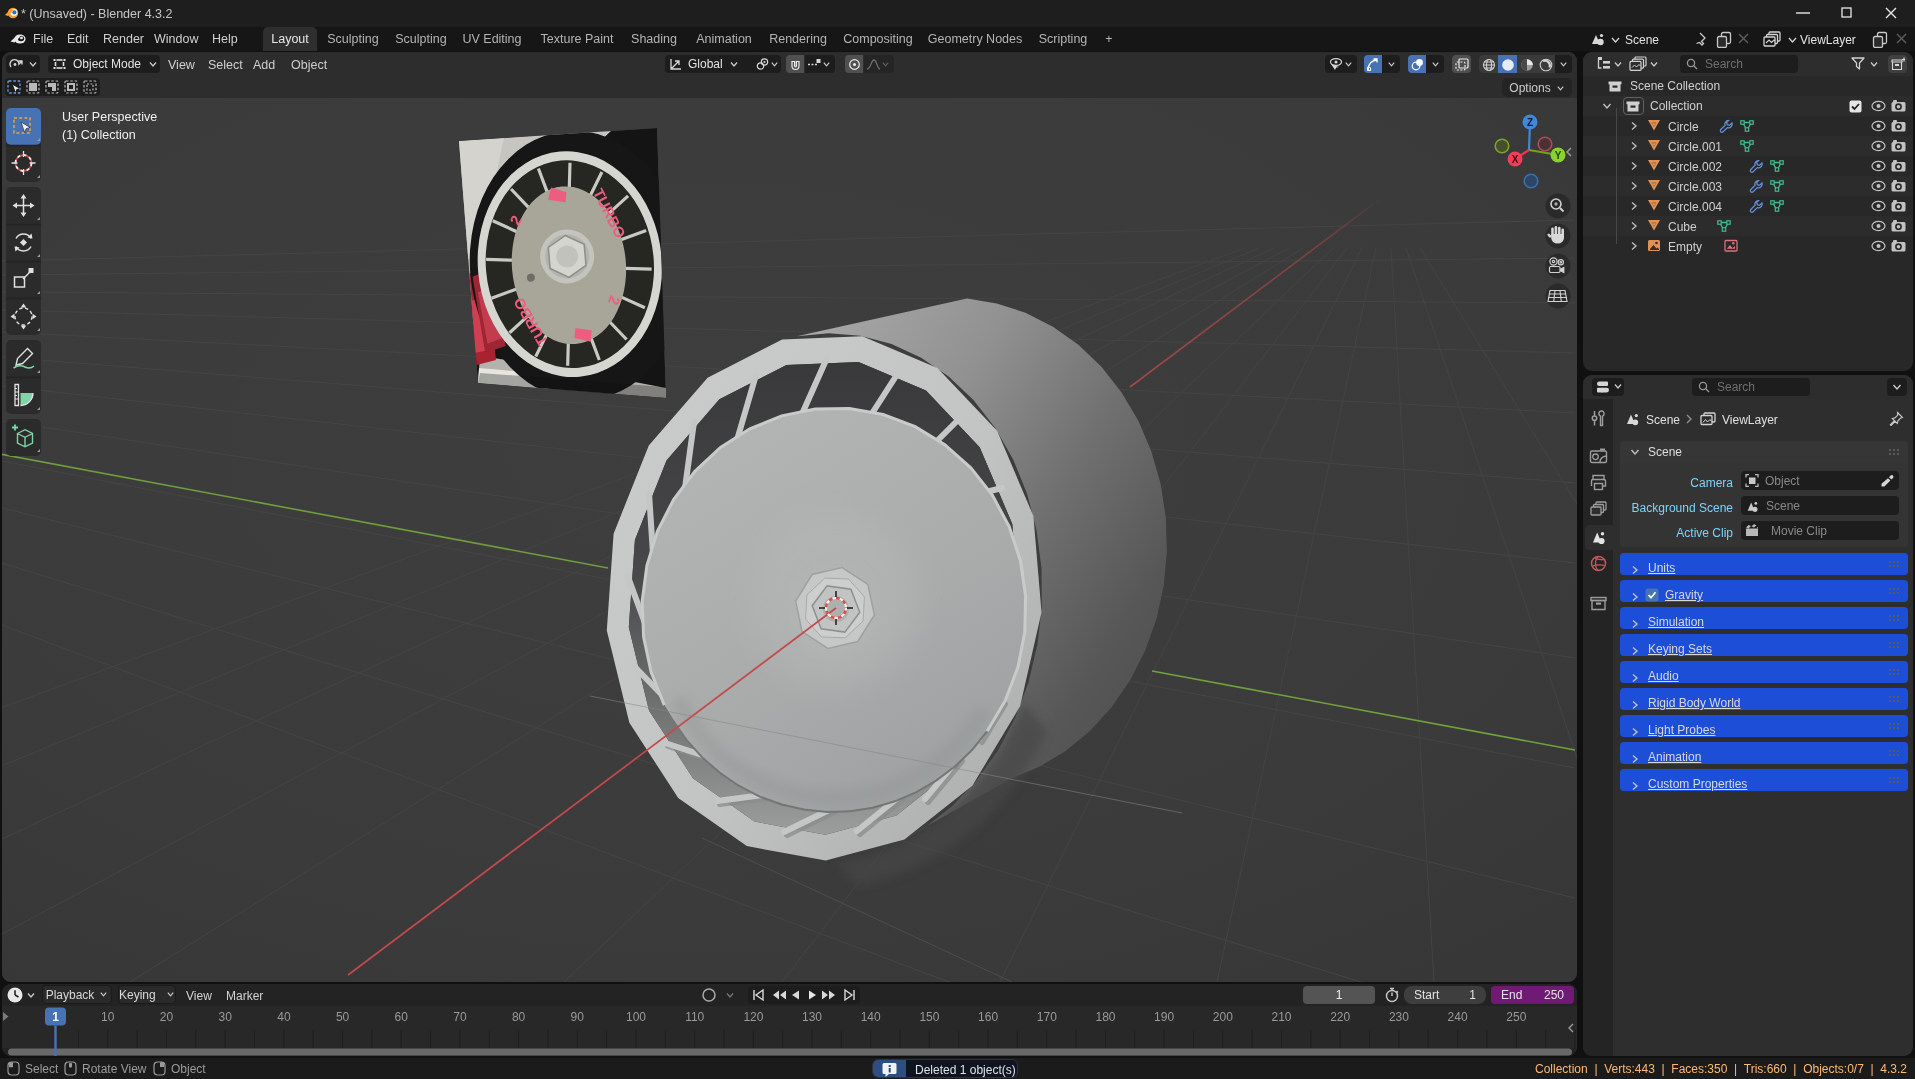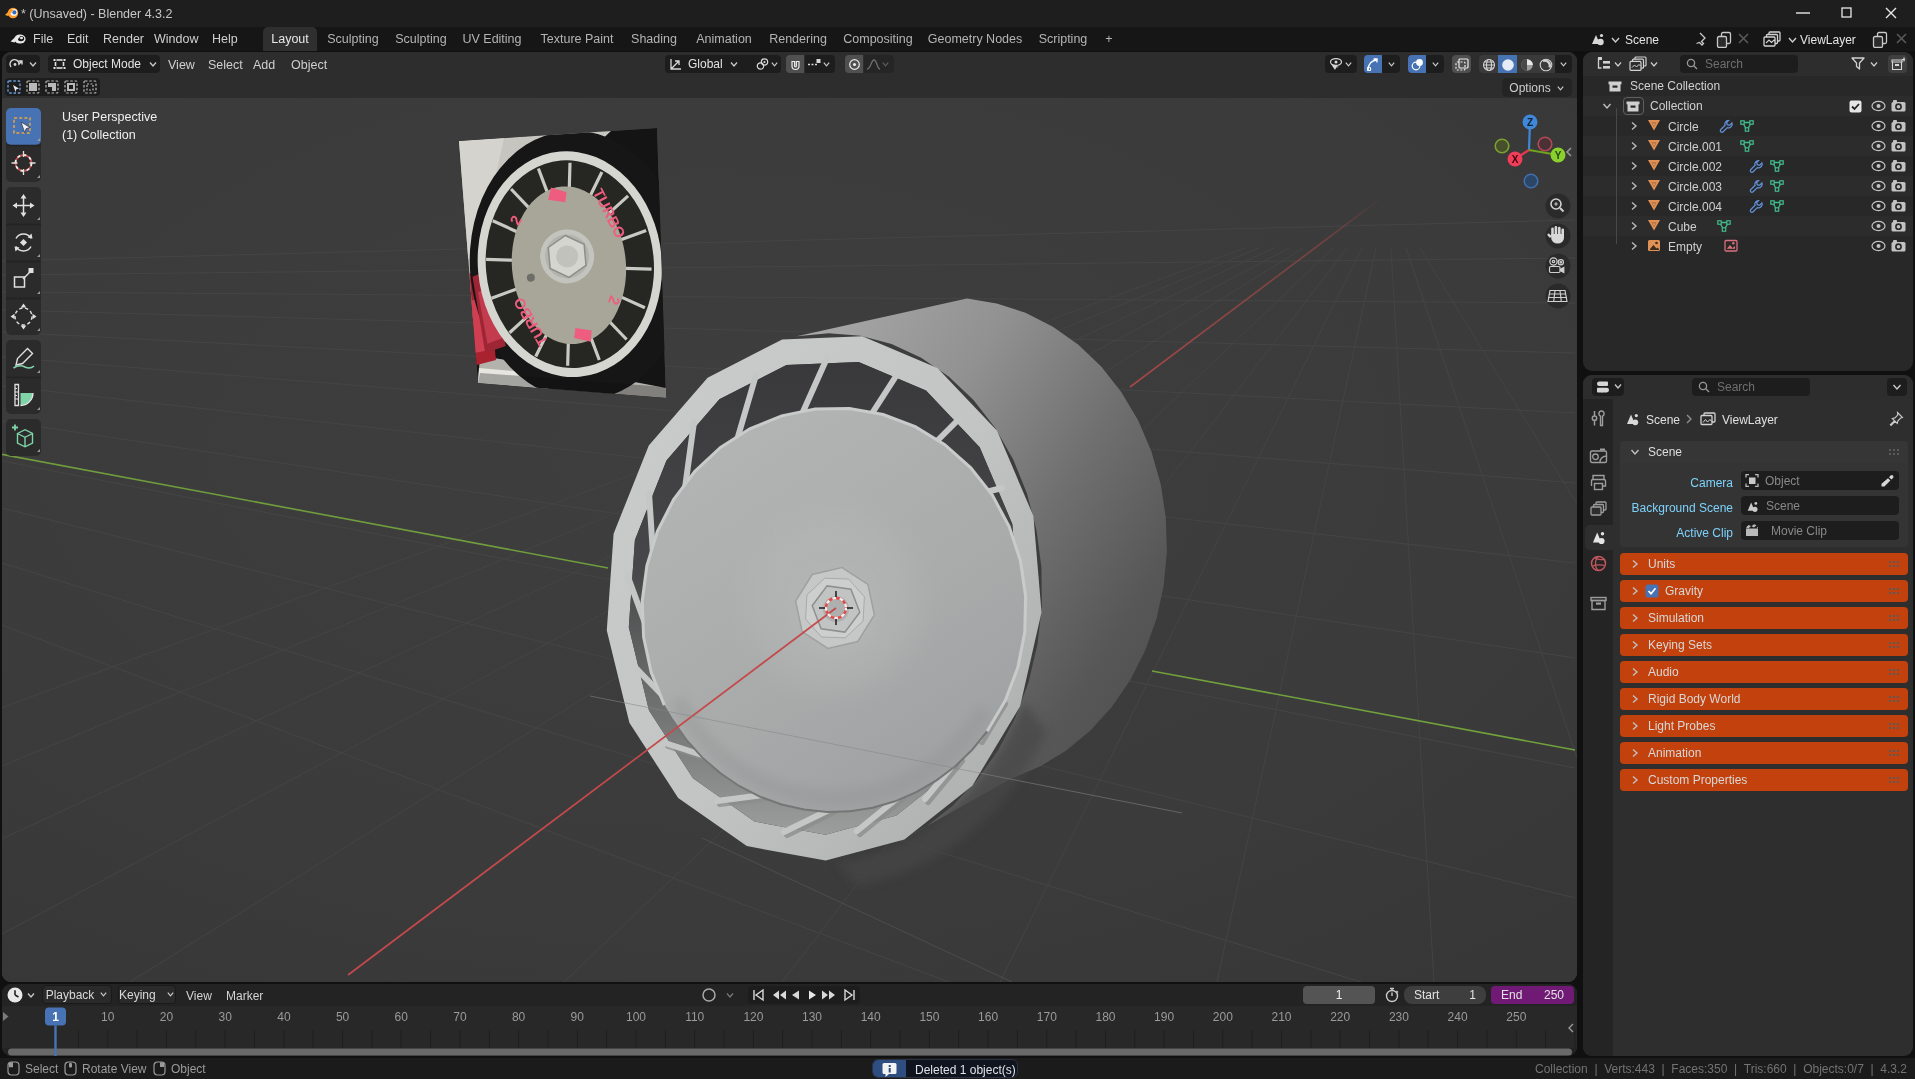--- a/index.html
+++ b/index.html
@@ -34,22 +34,22 @@
 
 
 #outliner { left:1583px; top:52px; width:330px; height:319px; background:#282828; }
 .orow { position:absolute; left:0; width:100%; height:20px; display:flex; align-items:center;
   font-size:12px; color:#d0d0d0; }
 .orow.alt { background:#2c2c2c; }
 
 
 #props { left:1583px; top:375px; width:330px; height:681px; background:#2e2e2e; }
 #ptabs { position:absolute; left:0; top:24px; width:30px; height:657px; background:#242424; }
-.panel { position:absolute; left:37px; width:288px; background:#c2410c; border-radius:4px;
-  height:22px; display:flex; align-items:center; font-size:12px; color:#d8d8d8; }
+.panel { position:absolute; left:37px; width:288px; background:#1d4ed8; border-radius:4px;
+  height:22px; display:flex; align-items:flex-end; font-size:12px; color:#d8d8d8;text-decoration:underline; }
 .grip { position:absolute; right:7px; top:50%; margin-top:-4px; width:13px; height:8px;
   background-image:radial-gradient(circle, #5a5a5a 1px, transparent 1.2px);
   background-size:4px 4px; }
 .pfield { position:absolute; height:19px; background:#1d1d1d; border-radius:4px;
   display:flex; align-items:center; color:#888; font-size:12px; }
 .plabel { position:absolute; text-align:right; font-size:12px; color:#7dd3fc; }
 
 
 #timeline { left:2px; top:984px; width:1575px; height:72px; background:#262626; }
 #tl-hdr { position:absolute; left:0; top:0; width:100%; height:22px; background:#232323; }
@@ -1098,14 +1098,14 @@
 
   <div class="abs" style="left:872px;top:1px;width:146px;height:19px;background:#10141f;border:1px solid #2c3242;border-radius:6px;overflow:hidden">
     <div class="abs" style="left:0;top:0;width:33px;height:19px;background:#2e4d80"></div>
     <svg class="abs" style="left:8px;top:1px" width="17" height="17" viewBox="0 0 17 17">
       <path d="M3 2 h11 a1.5 1.5 0 0 1 1.5 1.5 v8 a1.5 1.5 0 0 1 -1.5 1.5 h-6 l-3.5 3 v-3 H3 a1.5 1.5 0 0 1 -1.5 -1.5 v-8 A1.5 1.5 0 0 1 3 2 Z" fill="#f2f2f2"></path>
       <rect x="7.7" y="4" width="2" height="2" fill="#2e4d80"></rect>
       <rect x="7.7" y="7" width="2" height="4.5" fill="#2e4d80"></rect>
     </svg>
     <div class="txt abs" style="left:42px;top:4px;color:#dfe3ea">Deleted 1 object(s)</div>
   </div>
-  <div class="txt abs" style="right:8px;top:5px;color:#737373">Collection&nbsp; | &nbsp;Verts:443&nbsp; | &nbsp;Faces:350&nbsp; | &nbsp;Tris:660&nbsp; | &nbsp;Objects:0/7&nbsp; | &nbsp;4.3.2</div>
+  <div class="txt abs" style="right:8px;top:5px;color:#fdba74">Collection&nbsp; | &nbsp;Verts:443&nbsp; | &nbsp;Faces:350&nbsp; | &nbsp;Tris:660&nbsp; | &nbsp;Objects:0/7&nbsp; | &nbsp;4.3.2</div>
 </div>
 
 </body></html>

